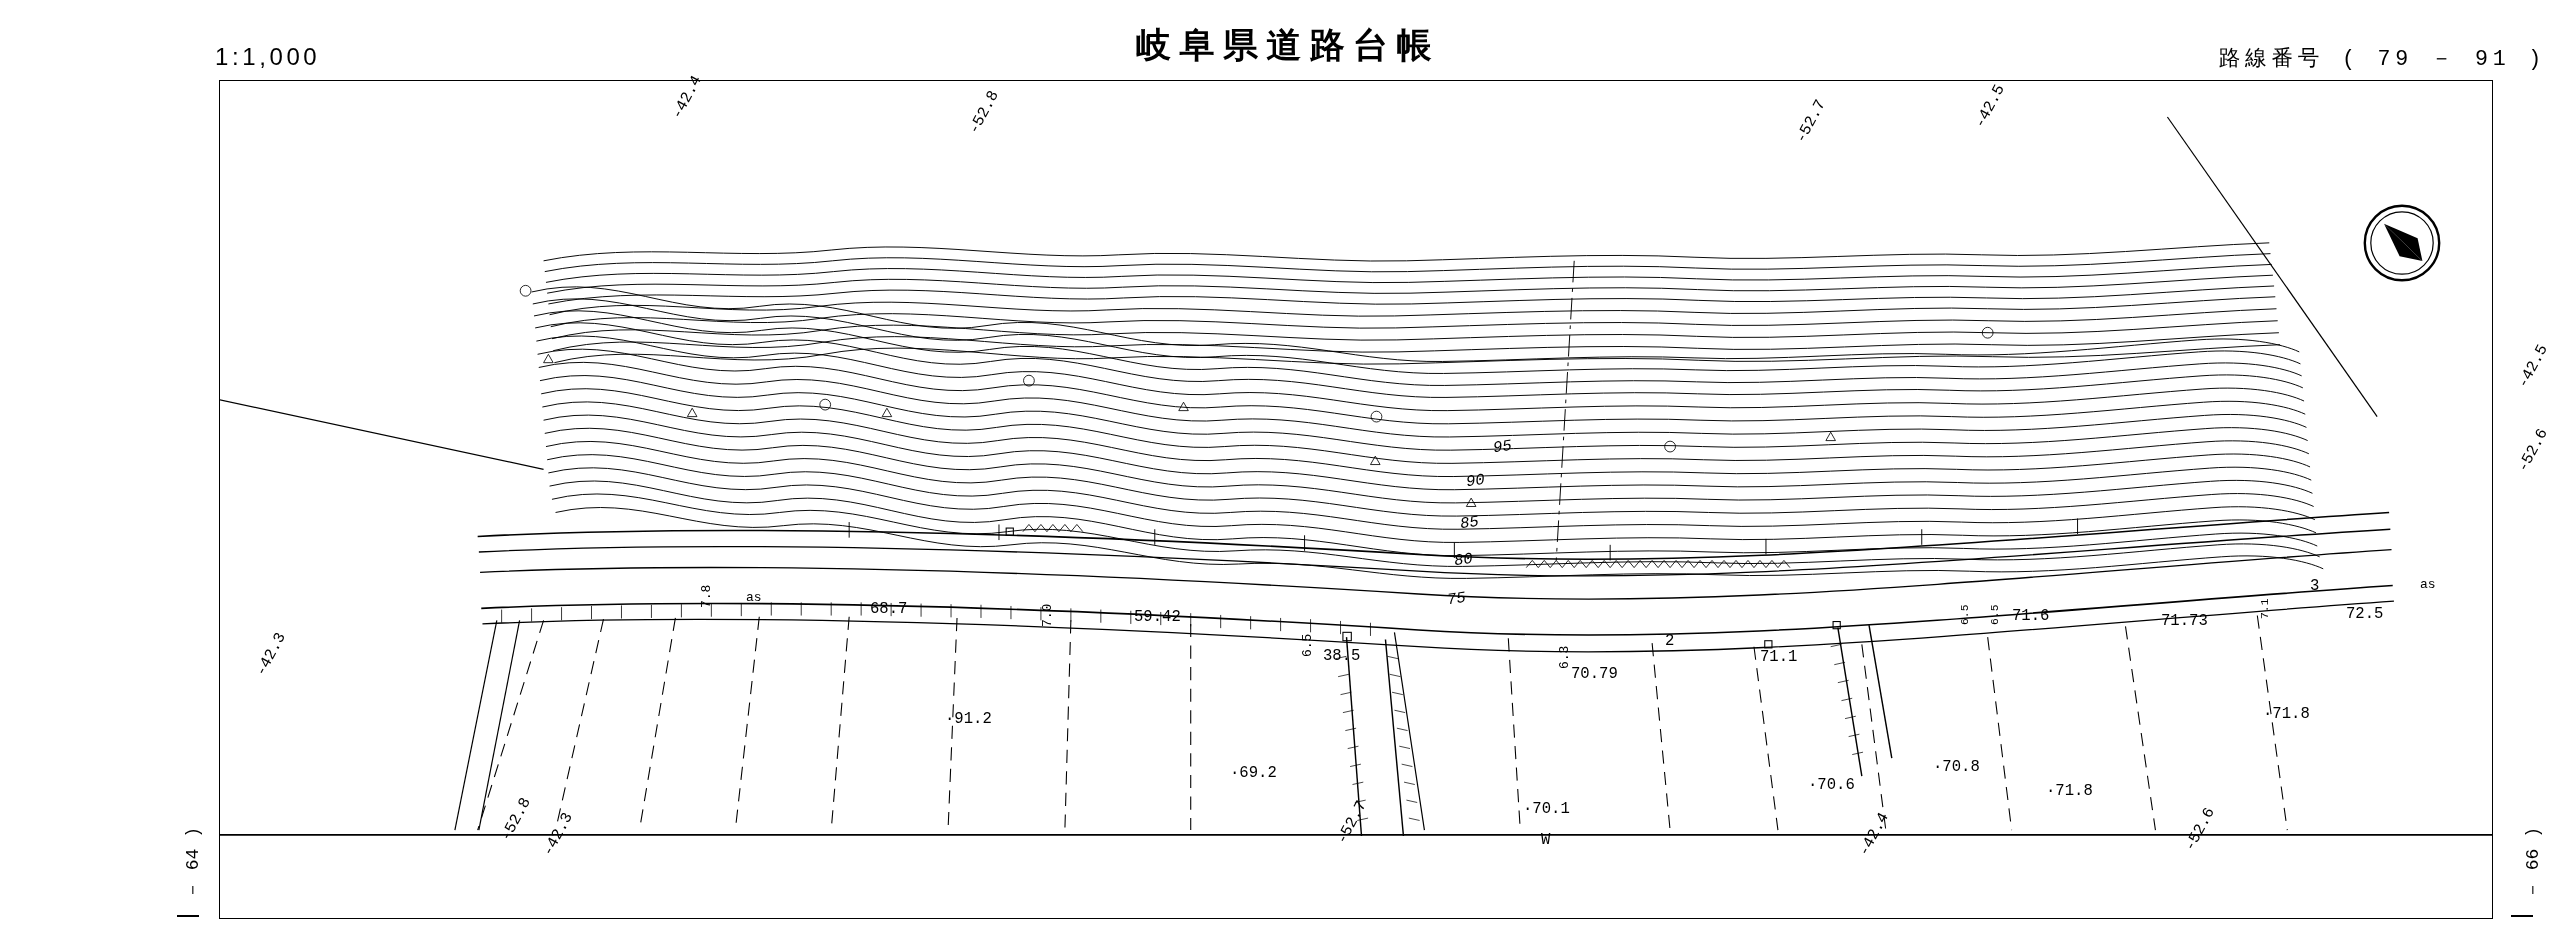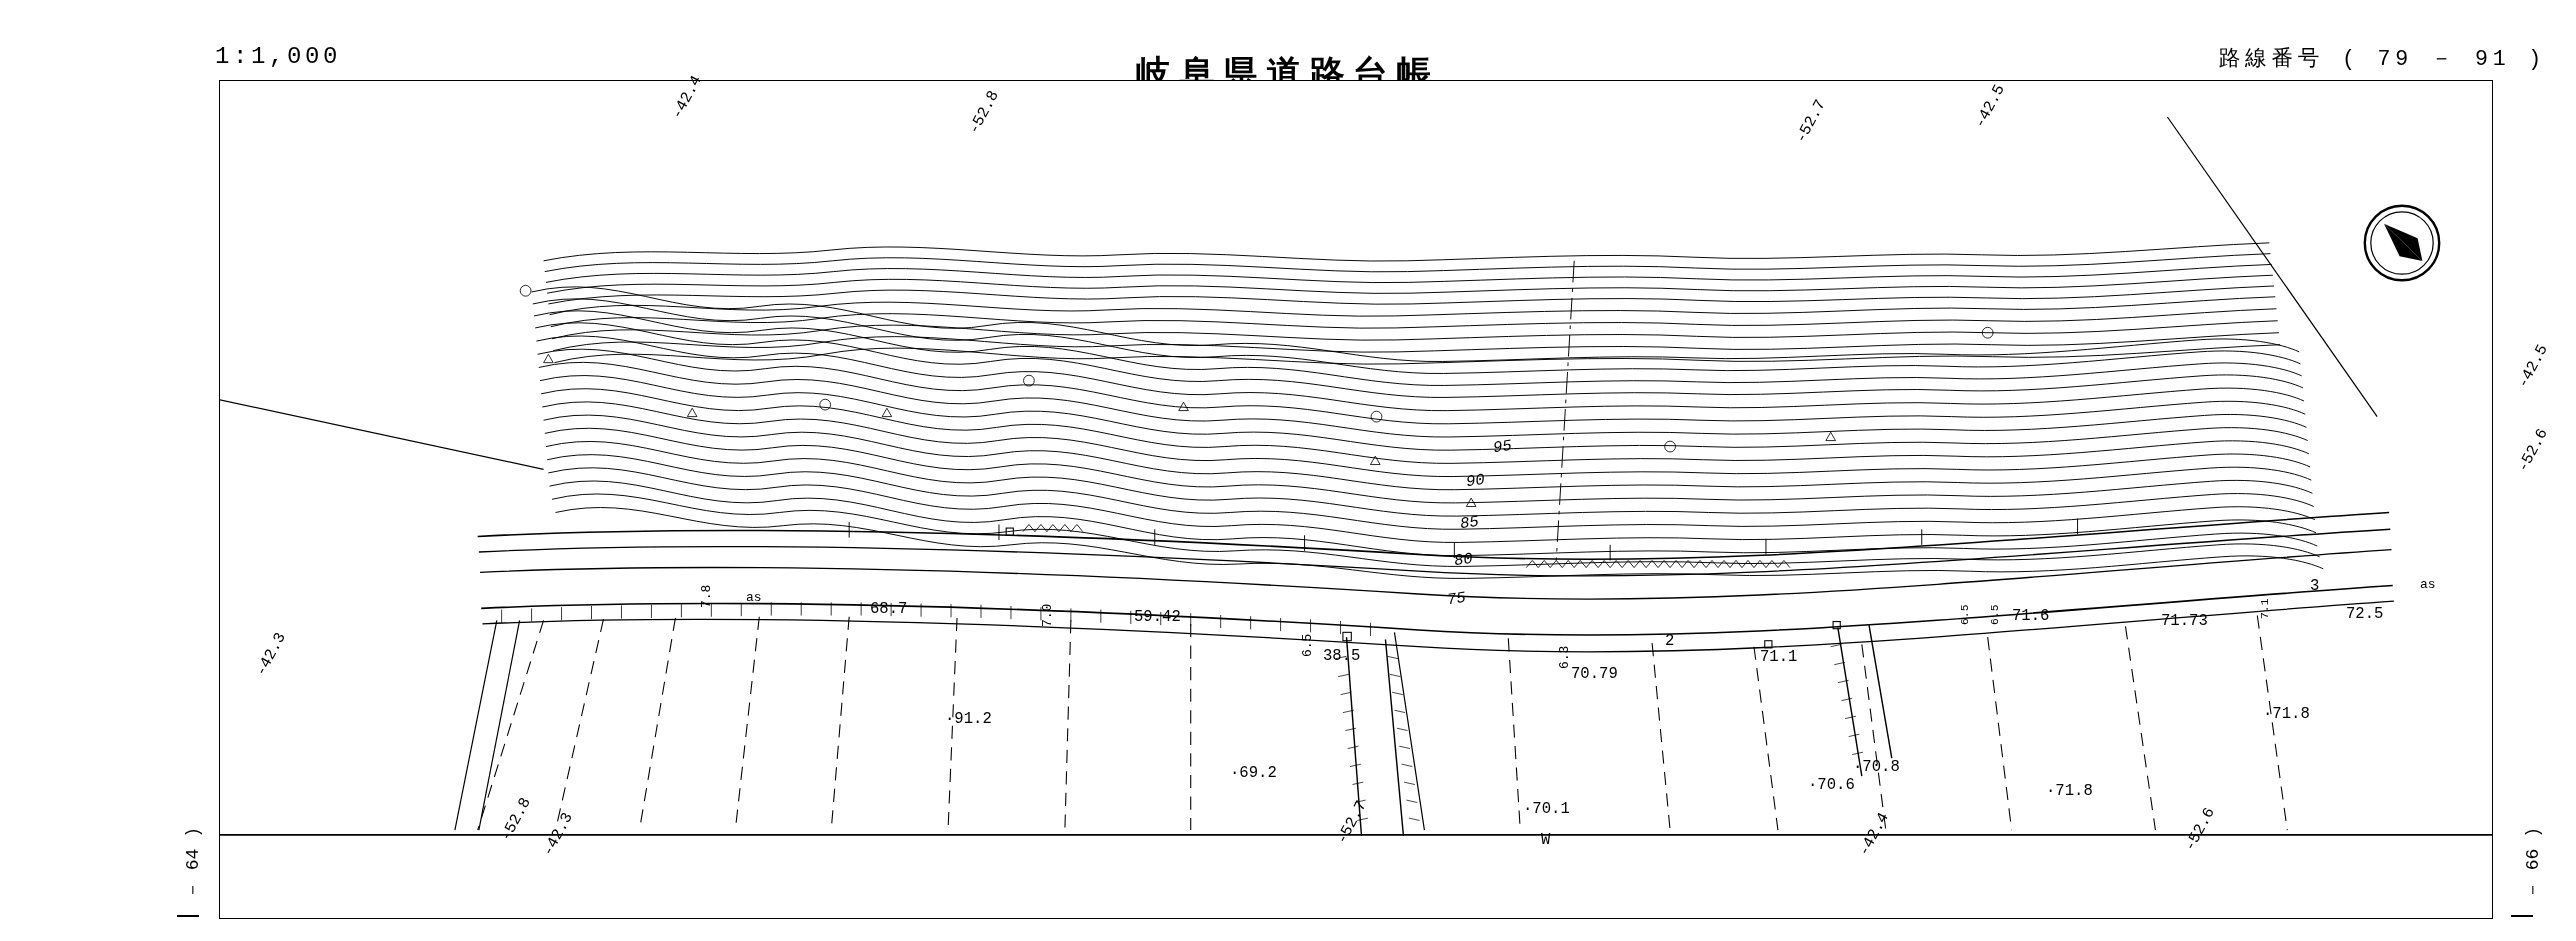--- a/index.html
+++ b/index.html
@@ -23,35 +23,34 @@
     height: 942px;
   }
 
   
   .scale-label {
     position: absolute;
     left: 215px;
     top: 43px;
     font-size: 24px;
     letter-spacing: 3.6px;
-    font-family: Liberation Mono, monospace;
+    font-family: Liberation Sans, sans-serif;
     white-space: nowrap;
   }
   .sheet-title {
     position: absolute;
     left: 0;
     top: 21.6px;
     width: 2576px;
     text-align: center;
     font-size: 35px;
     font-weight: bold;
     letter-spacing: 8.4px;
     font-family: "DejaVu Sans", sans-serif;
     white-space: nowrap;
-    margin-top: 28px;
   }
   .route-no {
     position: absolute;
     right: 30px;
     top: 43px;
     font-size: 21.6px;
     letter-spacing: 4.8px;
     font-family: "Liberation Mono", monospace;
     white-space: nowrap;
   }
@@ -274,21 +273,21 @@
       <div class="anno" style="left:1351px; top:569px;margin-top:15px;">70.79</div>
       <div class="anno" style="left:1540px; top:567px;">71.1</div>
       <div class="anno" style="left:1792px; top:526px;">71.6</div>
       <div class="anno" style="left:1941px; top:531px;">71.73</div>
       <div class="anno" style="left:2126px; top:524px;">72.5</div>
 
       <div class="anno" style="left:725px; top:629px;">·91.2</div>
       <div class="anno" style="left:1010px; top:683px;">·69.2</div>
       <div class="anno" style="left:1303px; top:719px;">·70.1</div>
       <div class="anno" style="left:1588px; top:695px;">·70.6</div>
-      <div class="anno" style="left:1633px; top:677px;text-align:center;">·70.8</div>
+      <div class="anno" style="left:1713px; top:677px;text-align:center;">·70.8</div>
       <div class="anno" style="left:1826px; top:701px;">·71.8</div>
       <div class="anno" style="left:2043px; top:624px;">·71.8</div>
       <div class="anno" style="left:1321px; top:750px;">W</div>
 
       <div class="anno small" style="left:526px; top:509px;">as</div>
       <div class="anno small" style="left:2200px; top:496px;">as</div>
       <div class="anno small" style="left:479px; top:527px; transform:rotate(-90deg); transform-origin:left top;">7.8</div>
       <div class="anno small" style="left:820px; top:546px; transform:rotate(-90deg); transform-origin:left top;">7.0</div>
       <div class="anno small" style="left:1080px; top:576px; transform:rotate(-90deg); transform-origin:left top;">6.5</div>
       <div class="anno small" style="left:1337px; top:588px; transform:rotate(-90deg); transform-origin:left top;">6.3</div>

